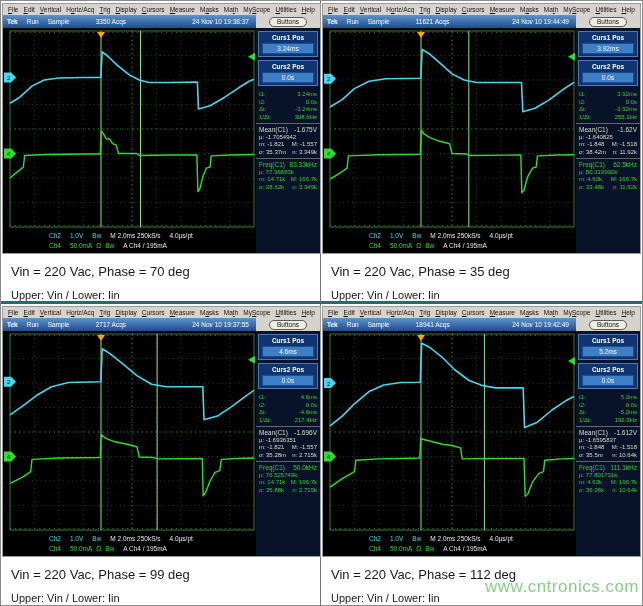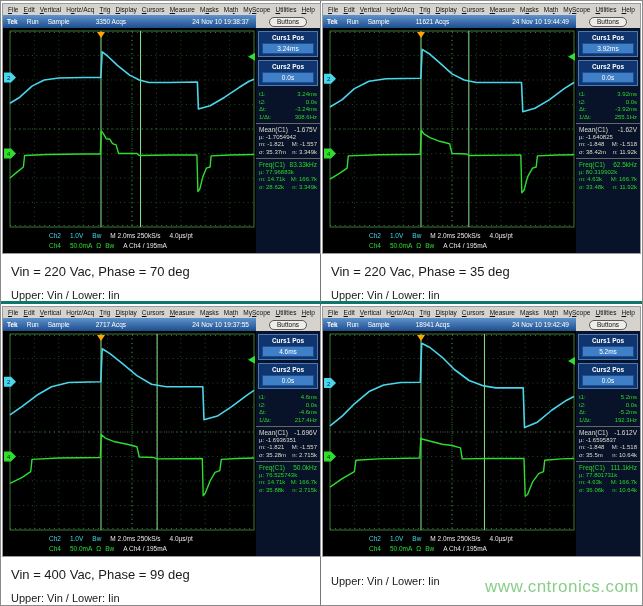--- a/index.html
+++ b/index.html
@@ -503,21 +503,21 @@
           <div class="row">
                     <span>σ: 35.88k</span>
                     <span>n: 2.715k</span>
                   </div>
         </div>
       </div>
     </div>
   </div>
 </div>
       <div class="caption">
-        <div class="cap1">Vin = 400 Vac, Phase = 99 deg</div>
+        <div class="cap1">Vin = 220 Vac, Phase = 99 deg</div>
         <div class="cap2">Upper: Vin / Lower: Iin</div>
       </div>
     </div>
     <div class="cell">
       <div class="scope-slot">
   <div class="scope">
     <div class="menubar">
               <span class="menu-item"><u>F</u>ile</span>
               <span class="menu-item"><u>E</u>dit</span>
               <span class="menu-item"><u>V</u>ertical</span>
@@ -656,18 +656,19 @@
           <div class="row">
                     <span>σ: 36.06k</span>
                     <span>n: 10.64k</span>
                   </div>
         </div>
       </div>
     </div>
   </div>
 </div>
       <div class="caption">
+        <div class="cap1">Vin = 220 Vac, Phase = 112 deg</div>
         <div class="cap2">Upper: Vin / Lower: Iin</div>
       </div>
     </div>
   </div>
   <div class="watermark">www.cntronics.com</div>
 </div>
 
 </body></html>

